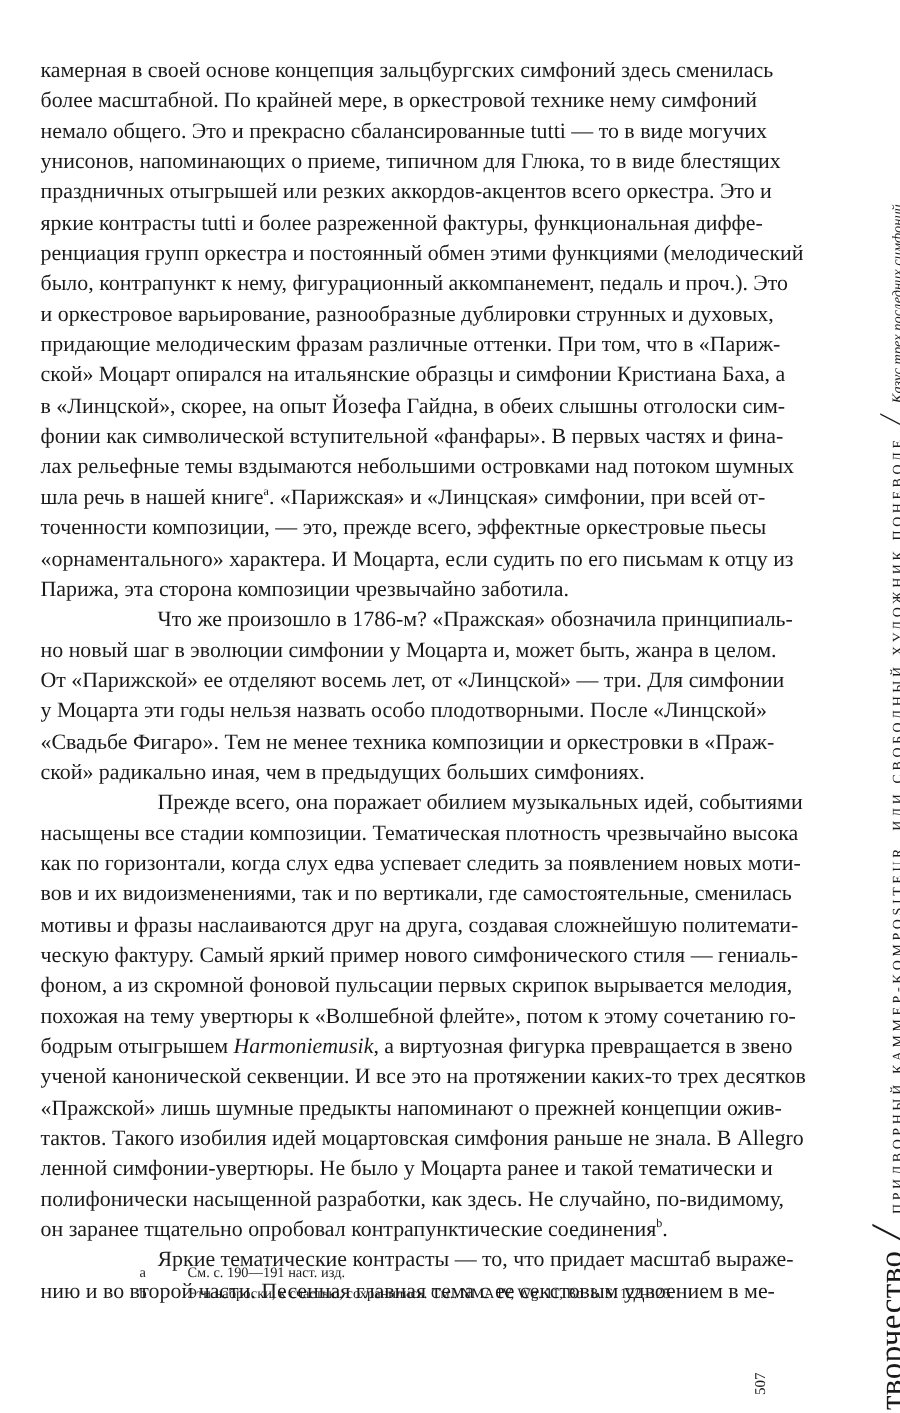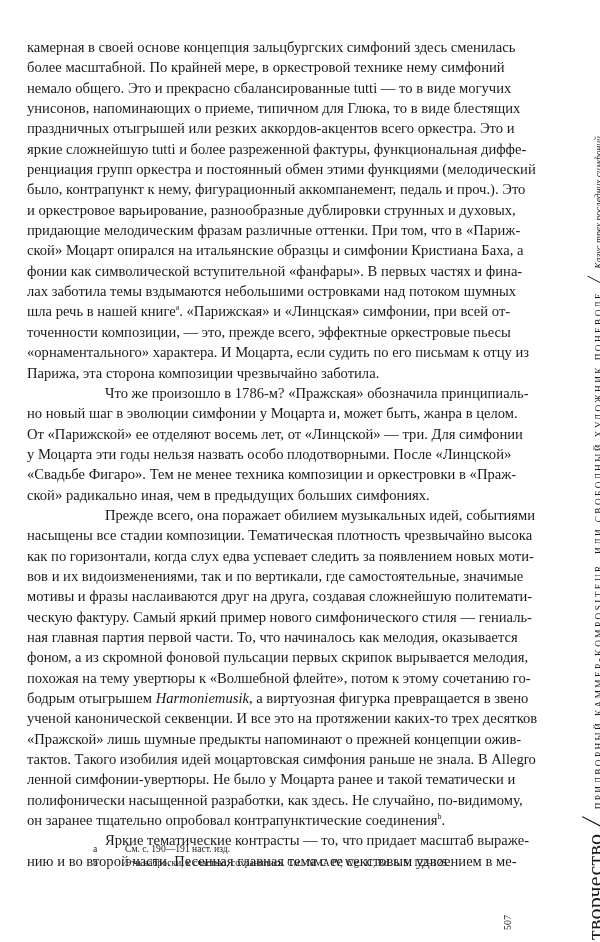--- a/index.html
+++ b/index.html
@@ -22,45 +22,45 @@
 </style>
 </head>
 <body>
 
 <div class="page-body" id="body">
     <div class="line"><span>камерная в своей основе концепция зальцбургских симфоний здесь сменилась</span></div>
     <div class="line"><span>более масштабной. По крайней мере, в оркестровой технике нему симфоний</span></div>
     <div class="line"><span>немало общего. Это и прекрасно сбалансированные tutti — то в виде могучих</span></div>
     <div class="line"><span>унисонов, напоминающих о приеме, типичном для Глюка, то в виде блестящих</span></div>
     <div class="line"><span>праздничных отыгрышей или резких аккордов-акцентов всего оркестра. Это и</span></div>
-    <div class="line"><span>яркие сложнейшую tutti и более разреженной фактуры, функциональная диффе-</span></div>
+    <div class="line"><span>яркие контрасты tutti и более разреженной фактуры, функциональная диффе-</span></div>
     <div class="line"><span>ренциация групп оркестра и постоянный обмен этими функциями (мелодический</span></div>
     <div class="line"><span>было, контрапункт к нему, фигурационный аккомпанемент, педаль и проч.). Это</span></div>
     <div class="line"><span>и оркестровое варьирование, разнообразные дублировки струнных и духовых,</span></div>
     <div class="line"><span>придающие мелодическим фразам различные оттенки. При том, что в «Париж-</span></div>
     <div class="line"><span>ской» Моцарт опирался на итальянские образцы и симфонии Кристиана Баха, а</span></div>
+    <div class="line"><span>в «Линцской», скорее, на опыт Йозефа Гайдна, в обеих слышны отголоски сим-</span></div>
     <div class="line"><span>фонии как символической вступительной «фанфары». В первых частях и фина-</span></div>
-    <div class="line"><span>лах заботила темы вздымаются небольшими островками над потоком шумных</span></div>
+    <div class="line"><span>лах рельефные темы вздымаются небольшими островками над потоком шумных</span></div>
     <div class="line"><span>шла речь в нашей книге</span><sup>a</sup><span>. «Парижская» и «Линцская» симфонии, при всей от-</span></div>
     <div class="line"><span>точенности композиции, — это, прежде всего, эффектные оркестровые пьесы</span></div>
     <div class="line"><span>«орнаментального» характера. И Моцарта, если судить по его письмам к отцу из</span></div>
     <div class="line last"><span>Парижа, эта сторона композиции чрезвычайно заботила.</span></div>
     <div class="line indent"><span>Что же произошло в 1786-м? «Пражская» обозначила принципиаль-</span></div>
     <div class="line"><span>но новый шаг в эволюции симфонии у Моцарта и, может быть, жанра в целом.</span></div>
     <div class="line"><span>От «Парижской» ее отделяют восемь лет, от «Линцской» — три. Для симфонии</span></div>
     <div class="line"><span>у Моцарта эти годы нельзя назвать особо плодотворными. После «Линцской»</span></div>
     <div class="line"><span>«Свадьбе Фигаро». Тем не менее техника композиции и оркестровки в «Праж-</span></div>
     <div class="line last"><span>ской» радикально иная, чем в предыдущих больших симфониях.</span></div>
     <div class="line indent"><span>Прежде всего, она поражает обилием музыкальных идей, событиями</span></div>
     <div class="line"><span>насыщены все стадии композиции. Тематическая плотность чрезвычайно высока</span></div>
     <div class="line"><span>как по горизонтали, когда слух едва успевает следить за появлением новых моти-</span></div>
-    <div class="line"><span>вов и их видоизменениями, так и по вертикали, где самостоятельные, значимые</span></div>
+    <div class="line"><span>вов и их видоизменениями, так и по вертикали, где самостоятельные, сменилась</span></div>
     <div class="line"><span>мотивы и фразы наслаиваются друг на друга, создавая сложнейшую политемати-</span></div>
     <div class="line"><span>ческую фактуру. Самый яркий пример нового симфонического стиля — гениаль-</span></div>
-    <div class="line"><span>ная главная партия первой части. То, что начиналось как мелодия, оказывается</span></div>
     <div class="line"><span>фоном, а из скромной фоновой пульсации первых скрипок вырывается мелодия,</span></div>
     <div class="line"><span>похожая на тему увертюры к «Волшебной флейте», потом к этому сочетанию го-</span></div>
     <div class="line"><span>бодрым отыгрышем </span><i>Harmoniemusik</i><span>, а виртуозная фигурка превращается в звено</span></div>
     <div class="line"><span>ученой канонической секвенции. И все это на протяжении каких-то трех десятков</span></div>
     <div class="line"><span>«Пражской» лишь шумные предыкты напоминают о прежней концепции ожив-</span></div>
     <div class="line"><span>тактов. Такого изобилия идей моцартовская симфония раньше не знала. В Allegro</span></div>
     <div class="line"><span>ленной симфонии-увертюры. Не было у Моцарта ранее и такой тематически и</span></div>
     <div class="line"><span>полифонически насыщенной разработки, как здесь. Не случайно, по-видимому,</span></div>
     <div class="line last"><span>он заранее тщательно опробовал контрапунктические соединения</span><sup>b</sup><span>.</span></div>
     <div class="line indent"><span>Яркие тематические контрасты — то, что придает масштаб выраже-</span></div>

